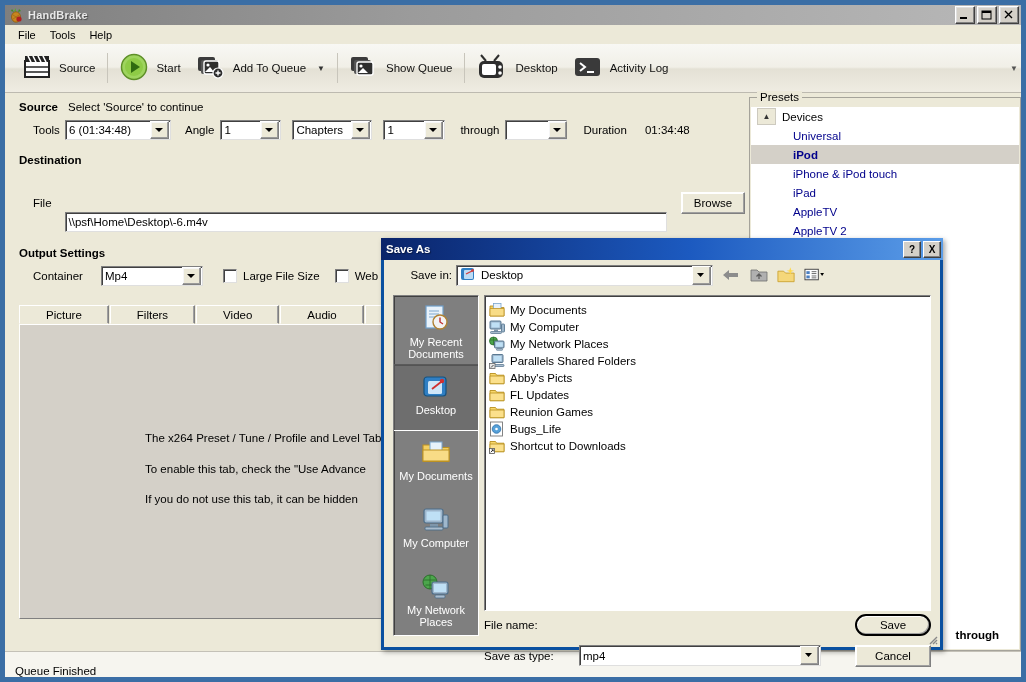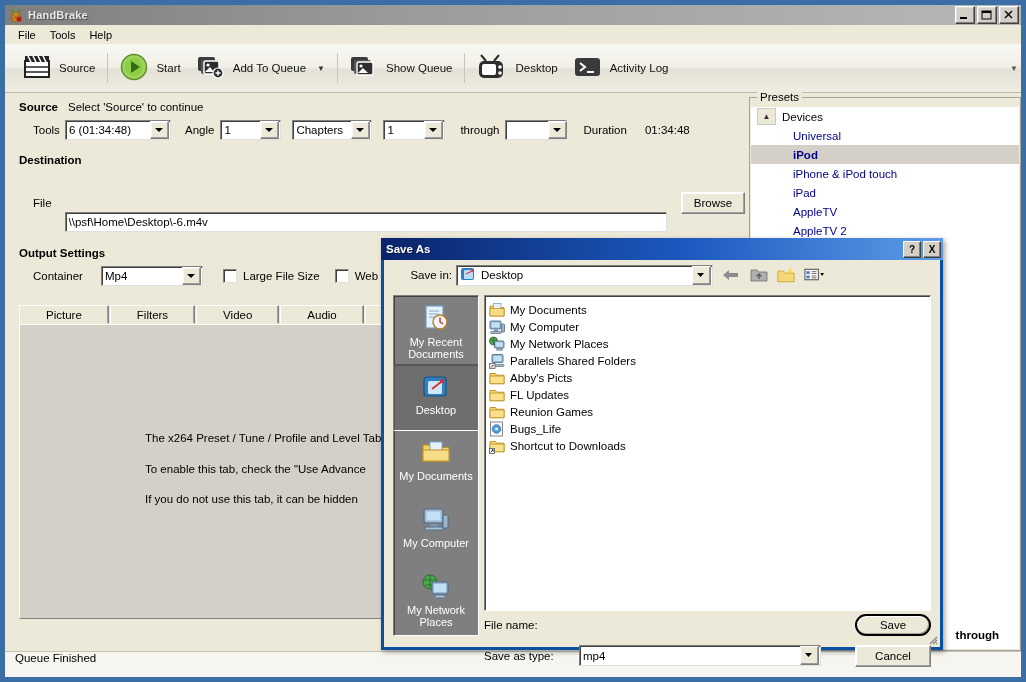--- a/index.html
+++ b/index.html
@@ -217,21 +217,21 @@
     width: 17px; height: 15px; background: #ece9d8;
     border: 1px solid #cdcabf;
     display: flex; align-items: center; justify-content: center;
     flex: none; font-size: 8px; color: #333;
   }
 
   .statusbar {
     position: absolute; left: 0; right: 0; bottom: 0; height: 25px;
     background: #f6f5ef;
     border-top: 1px solid #c4c1b7;
-    display: flex; align-items: flex-start;
+    display: flex; align-items: flex-end;
     padding-left: 10px;
     font-size: 11.5px; color: #000;
   }
 
   
   #saveas {
     position: absolute;
     left: 381px; top: 238px;
     width: 562px; height: 412px;
     background: #ece9d8;

